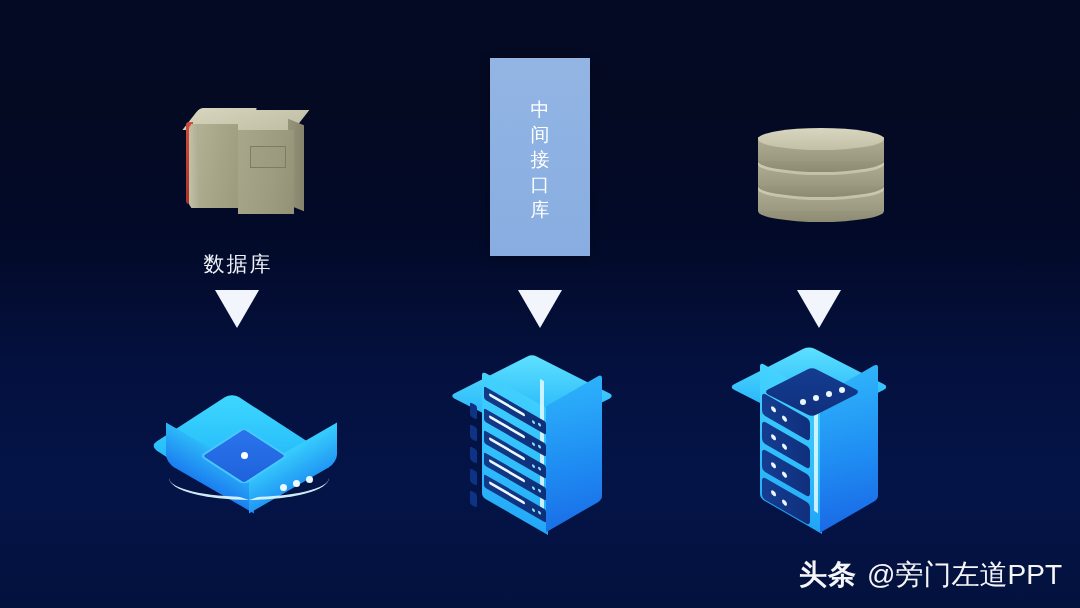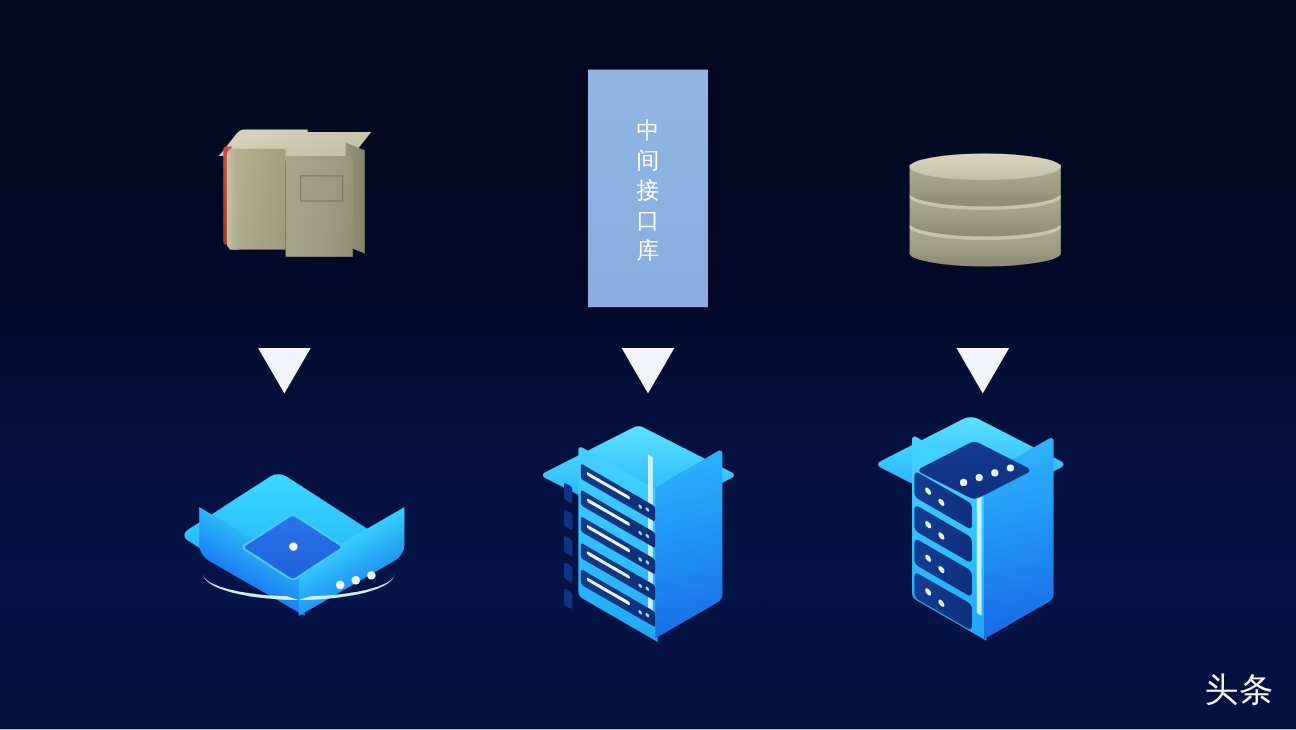--- a/index.html
+++ b/index.html
@@ -325,38 +325,39 @@
 
   
   .watermark {
     position:absolute; right:18px; bottom:14px;
     display:flex; align-items:center; gap:10px;
     font-size:28px;
     color:#ffffff;
     font-family:"Liberation Sans", sans-serif;
     opacity:.96;
   }
-  .watermark .wm-logo { font-weight:normal; letter-spacing:1px;text-align:center; }
+  .watermark .wm-logo { font-weight:bold; letter-spacing:1px;text-align:center; }
   .watermark .wm-handle { font-weight:normal; letter-spacing:0px; }
 </style>
 </head>
 <body>
 
 <div id="slide">
 
   <div class="book-wrap">
     <div class="bk-topL"></div>
     <div class="bk-topR"></div>
     <div class="bk-sideR"></div>
     <div class="bk-spine"></div>
     <div class="bk-frontL"></div>
     <div class="bk-frontR"></div>
     <div class="bk-plate"></div>
   </div>
 
+  <div class="toplabel" style="left:88px; top:250px;">数据库</div>
 
   <div class="arrow" style="left:215px; top:290px;"></div>
 
   <div class="iso-box">
     <div class="ib-top"></div>
     <div class="ib-left"></div>
     <div class="ib-right"></div>
     <div class="ib-edge"></div>
     <div class="ib-inner"></div>
     <div class="ib-dot-center"></div>
@@ -434,15 +435,16 @@
     <div class="tw-bays">
       <div class="tw-bay b1"></div>
       <div class="tw-bay b2"></div>
       <div class="tw-bay b3"></div>
       <div class="tw-bay b4"></div>
     </div>
   </div>
 
   <div class="watermark">
     <span class="wm-logo">头条</span>
+    <span class="wm-handle">@旁门左道PPT</span>
   </div>
 
 </div>
 
 </body></html>

